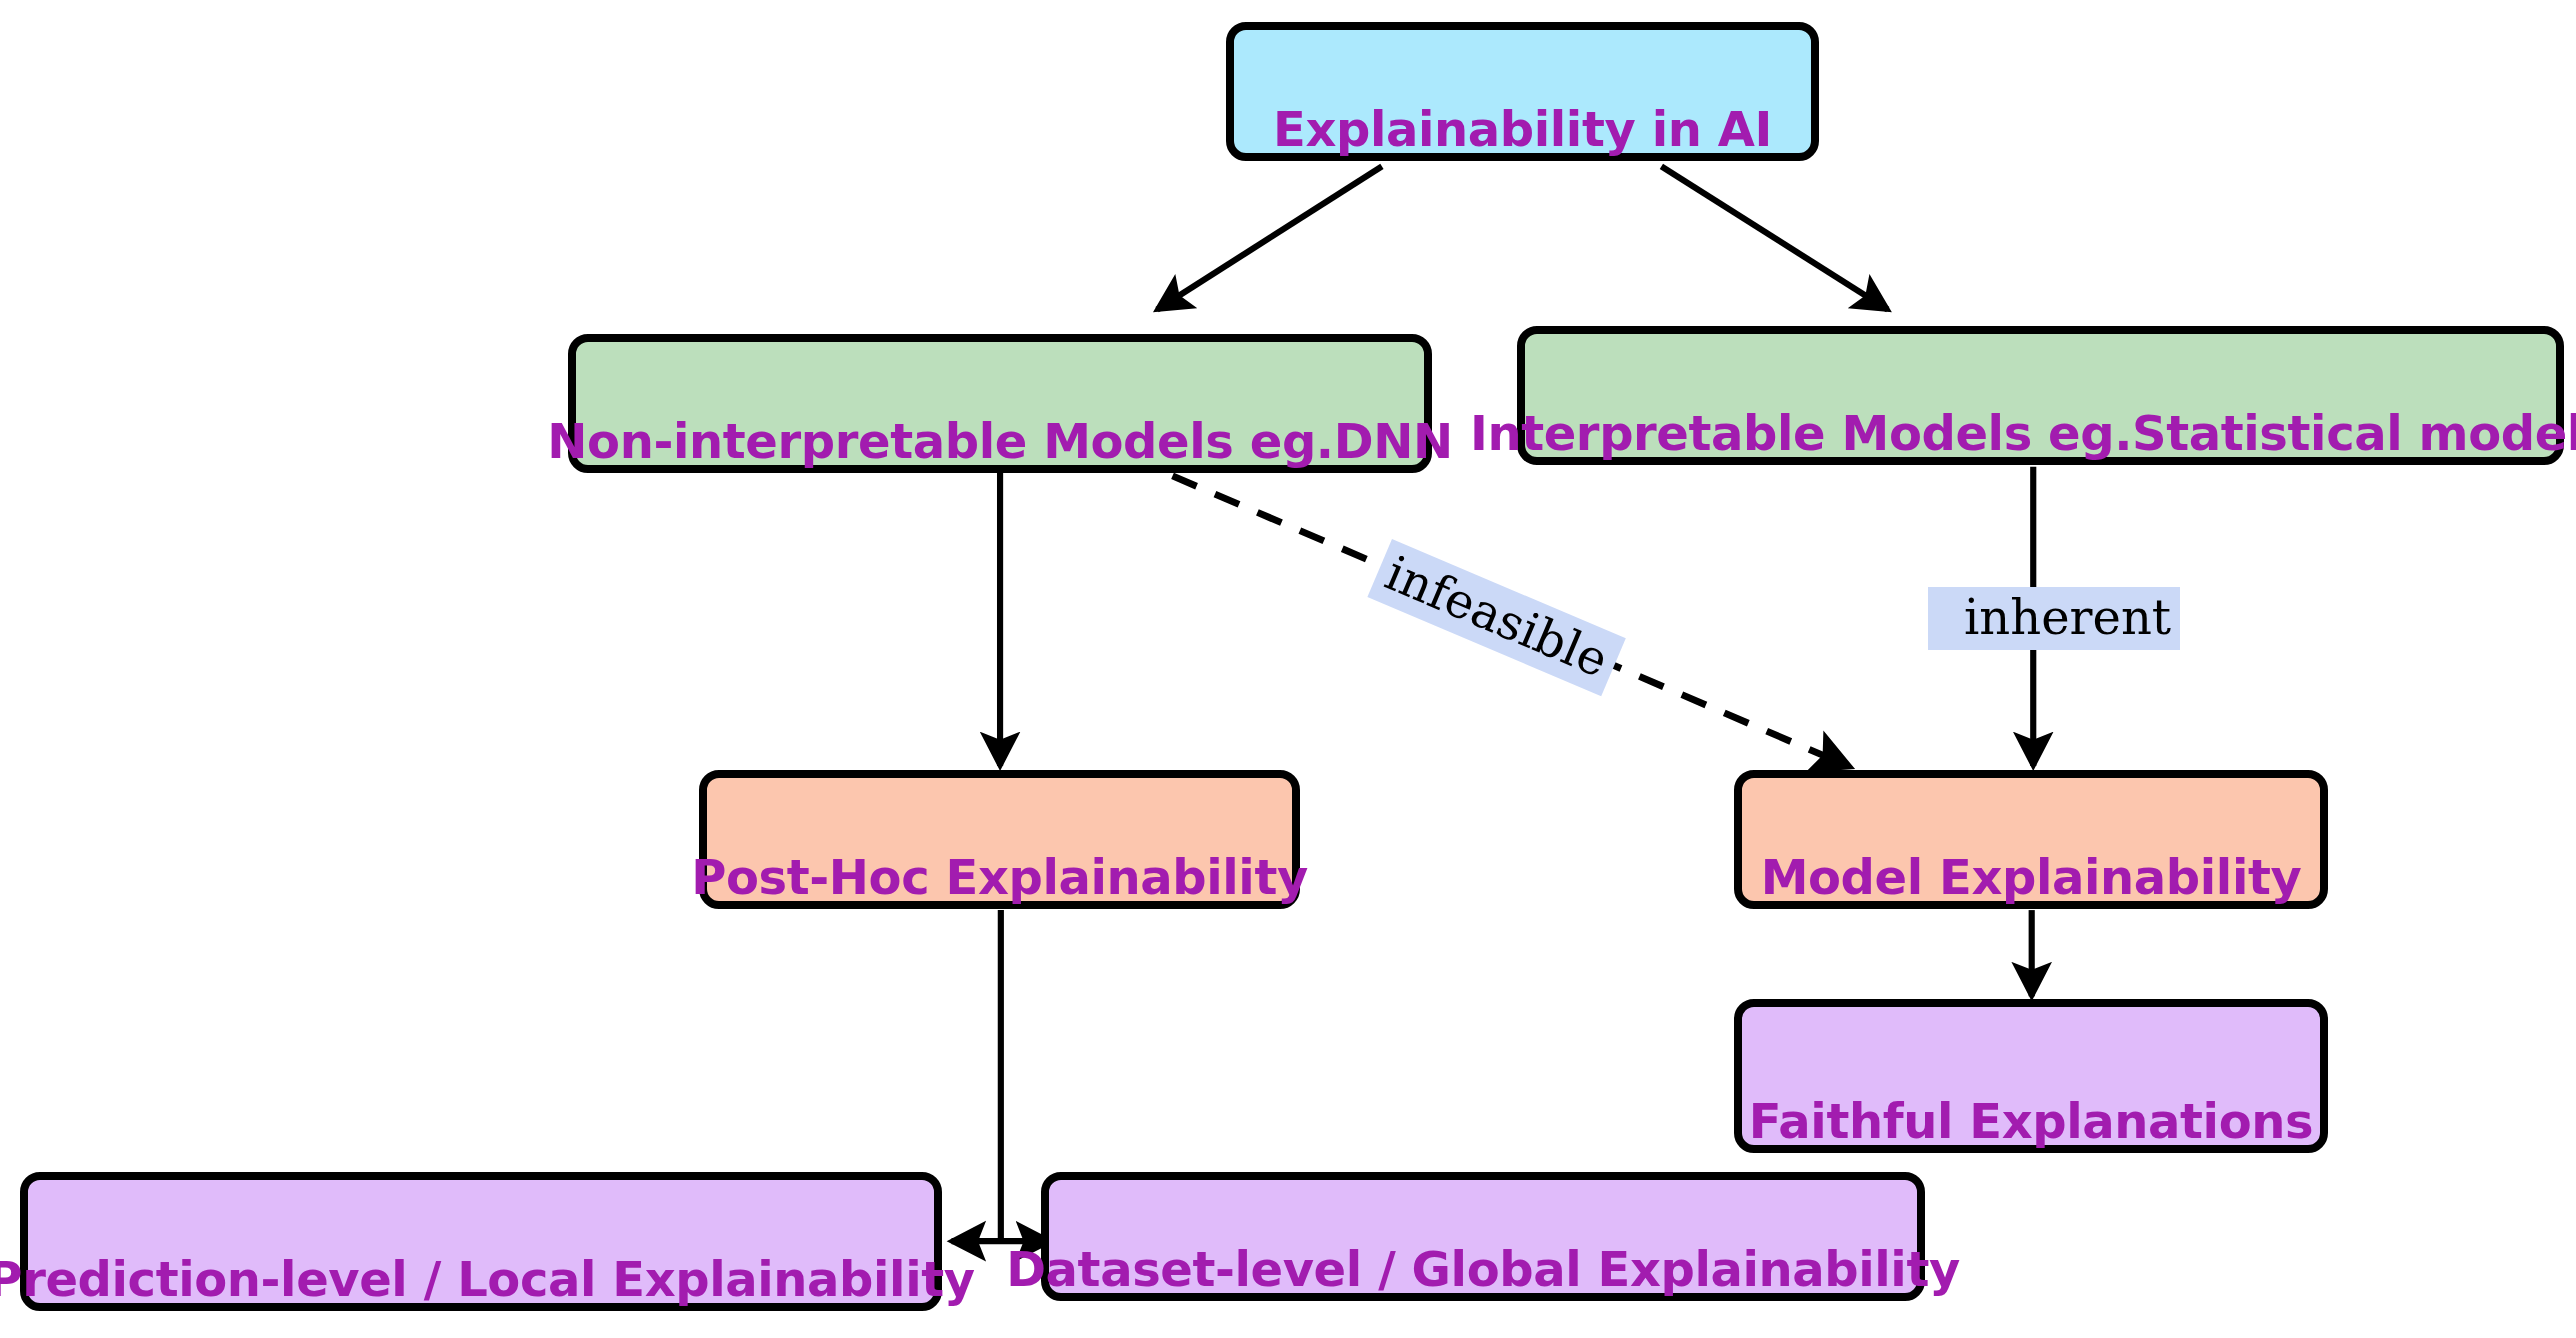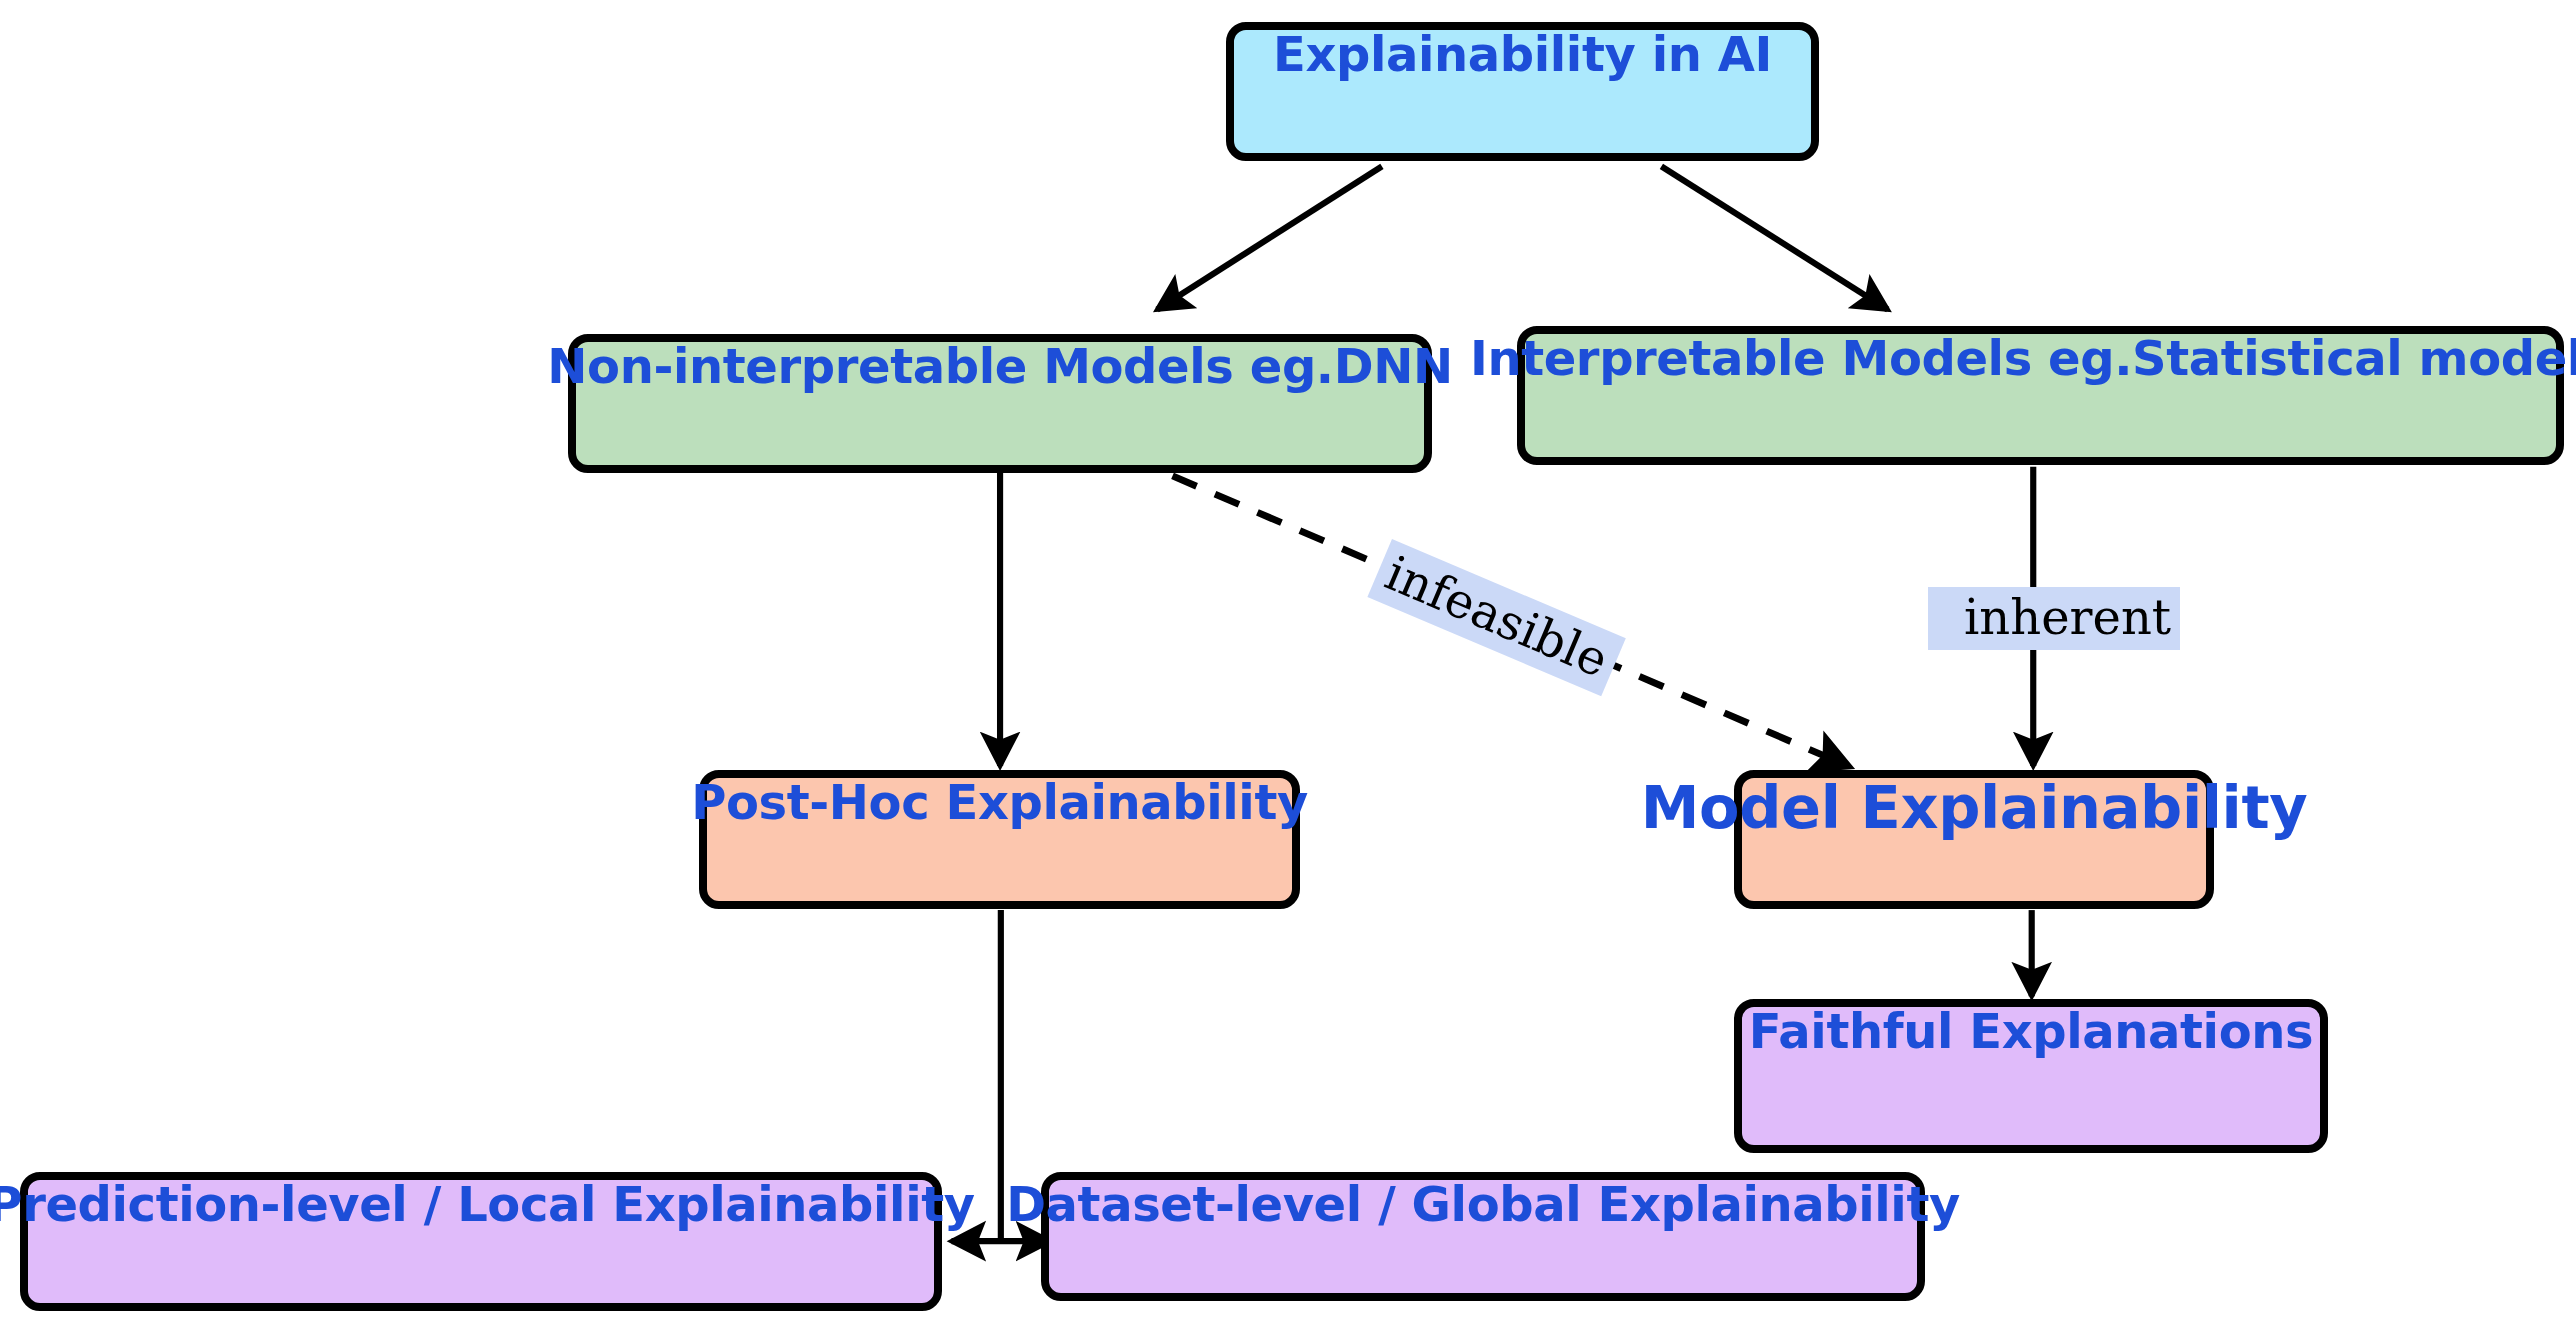--- a/index.html
+++ b/index.html
@@ -22,25 +22,25 @@
     width: 2576px;
     height: 1339px;
     pointer-events: none;
   }
   .node {
     position: absolute;
     box-sizing: border-box;
     border: 8.5px solid #000000;
     border-radius: 20px;
     display: flex;
-    align-items: flex-start;
+    align-items: flex-end;
     justify-content: center;
     text-align: center;
     font-weight: bold;
-    color: #1d4ed8;
+    color: #a21caf;
     line-height: 1;
     letter-spacing: -0.4px;
     white-space: nowrap;
     font-family: "DejaVu Sans", sans-serif;
   }
   .edge-label {
     position: absolute;
     font-family: "DejaVu Serif", serif;
     font-weight: normal;
     color: #000000;
@@ -91,21 +91,21 @@
   </div>
 
   <div class="node" style="left:1517px; top:326px; width:1047px; height:139px; background:#BCDFBC; font-size:48px;">
     <span>Interpretable Models eg.Statistical models</span>
   </div>
 
   <div class="node" style="left:699px; top:770px; width:601px; height:139px; background:#FCC6AE; font-size:48px;">
     <span>Post-Hoc Explainability</span>
   </div>
 
-  <div class="node" style="left:1734px; top:770px; width:480px; height:139px; background:#FCC6AE; font-size:59px;">
+  <div class="node" style="left:1734px; top:770px; width:594px; height:139px; background:#FCC6AE; font-size:48px;">
     <span>Model Explainability</span>
   </div>
 
   <div class="node" style="left:1734px; top:999px; width:594px; height:154px; background:#E0BBFA; font-size:48px;">
     <span>Faithful Explanations</span>
   </div>
 
   <div class="node" style="left:20px; top:1172px; width:922px; height:139px; background:#E0BBFA; font-size:48px;">
     <span>Prediction-level / Local Explainability</span>
   </div>

